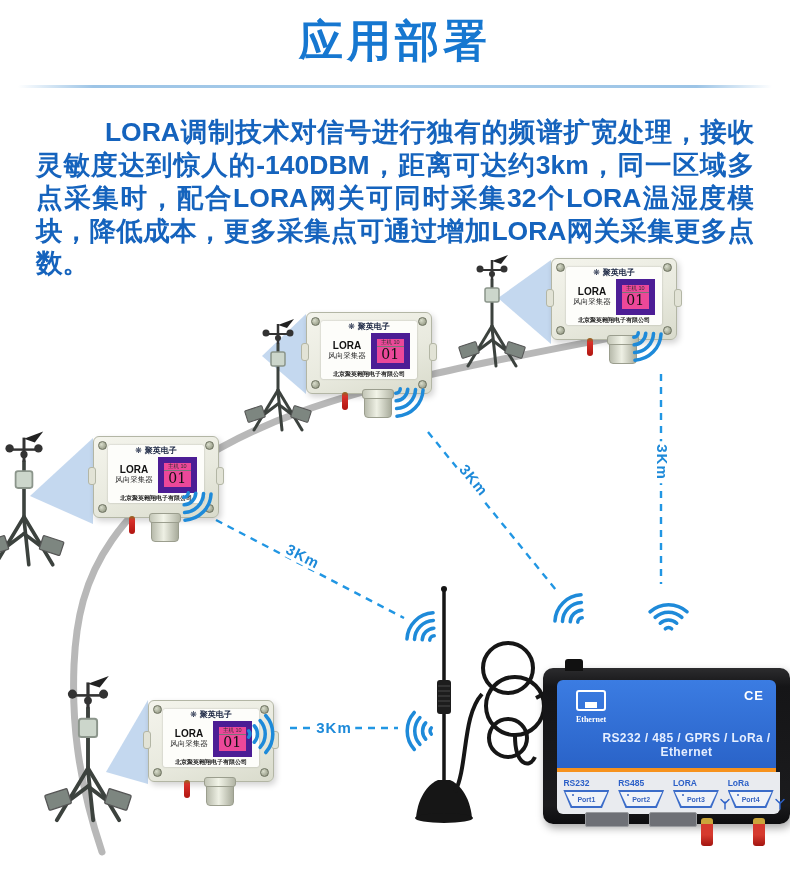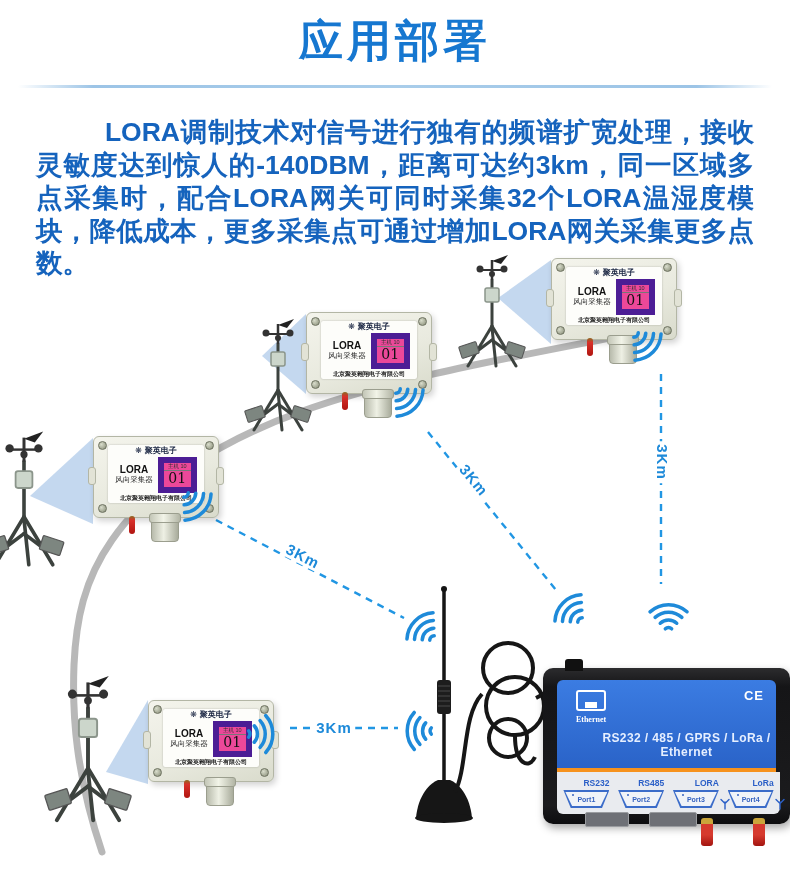--- a/index.html
+++ b/index.html
@@ -91,21 +91,21 @@
   .gw-model{position:absolute;left:0;right:0;top:8px;text-align:center;
             font-size:17px;font-weight:800;color:#fff;letter-spacing:1px;}
   .gw-name{position:absolute;left:0;right:0;top:32px;text-align:center;
            font-size:16px;font-weight:800;color:#fff;letter-spacing:5px;}
   .gw-ce{position:absolute;right:12px;top:8px;font-size:13px;font-weight:800;color:#fff;letter-spacing:1px;}
   .gw-if{position:absolute;left:0;right:0;bottom:9px;text-align:center;
          font-size:12px;font-weight:700;color:#e6efff;letter-spacing:.4px;padding-left:40px;}
   .gw-orange{position:absolute;left:14px;top:100px;width:219px;height:4px;background:#f6921e;}
   .gw-strip{position:absolute;left:14px;top:104px;width:219px;height:42px;border-radius:0 0 6px 6px;
             background:#e9ebef;display:flex;justify-content:space-around;align-items:center;padding:0 2px;}
-  .pgroup{position:relative;text-align:right;}
+  .pgroup{position:relative;text-align:left;}
   .plabel{font-size:8.5px;font-weight:800;color:#2b5fc7;line-height:1.2;}
   .pshape{position:relative;margin:2px auto 0;width:46px;height:18px;
           clip-path:polygon(0 0,100% 0,84% 100%,16% 100%);background:#3b6cc9;
           display:flex;align-items:center;justify-content:center;}
   .pshape::before{content:"";position:absolute;inset:2px;background:#f0f3f8;
           clip-path:polygon(0 0,100% 0,84% 100%,16% 100%);}
   .pname{position:relative;z-index:1;font-size:7px;font-weight:700;color:#3663c0;}
   .pdot{position:absolute;z-index:1;left:9px;top:4px;width:2px;height:2px;border-radius:50%;background:#3663c0;}
   .pant{position:absolute;right:-11px;bottom:-2px;}
   .db9{position:absolute;top:144px;height:13px;background:#6e7076;border:1px solid #9a9ca0;border-radius:2px;}

